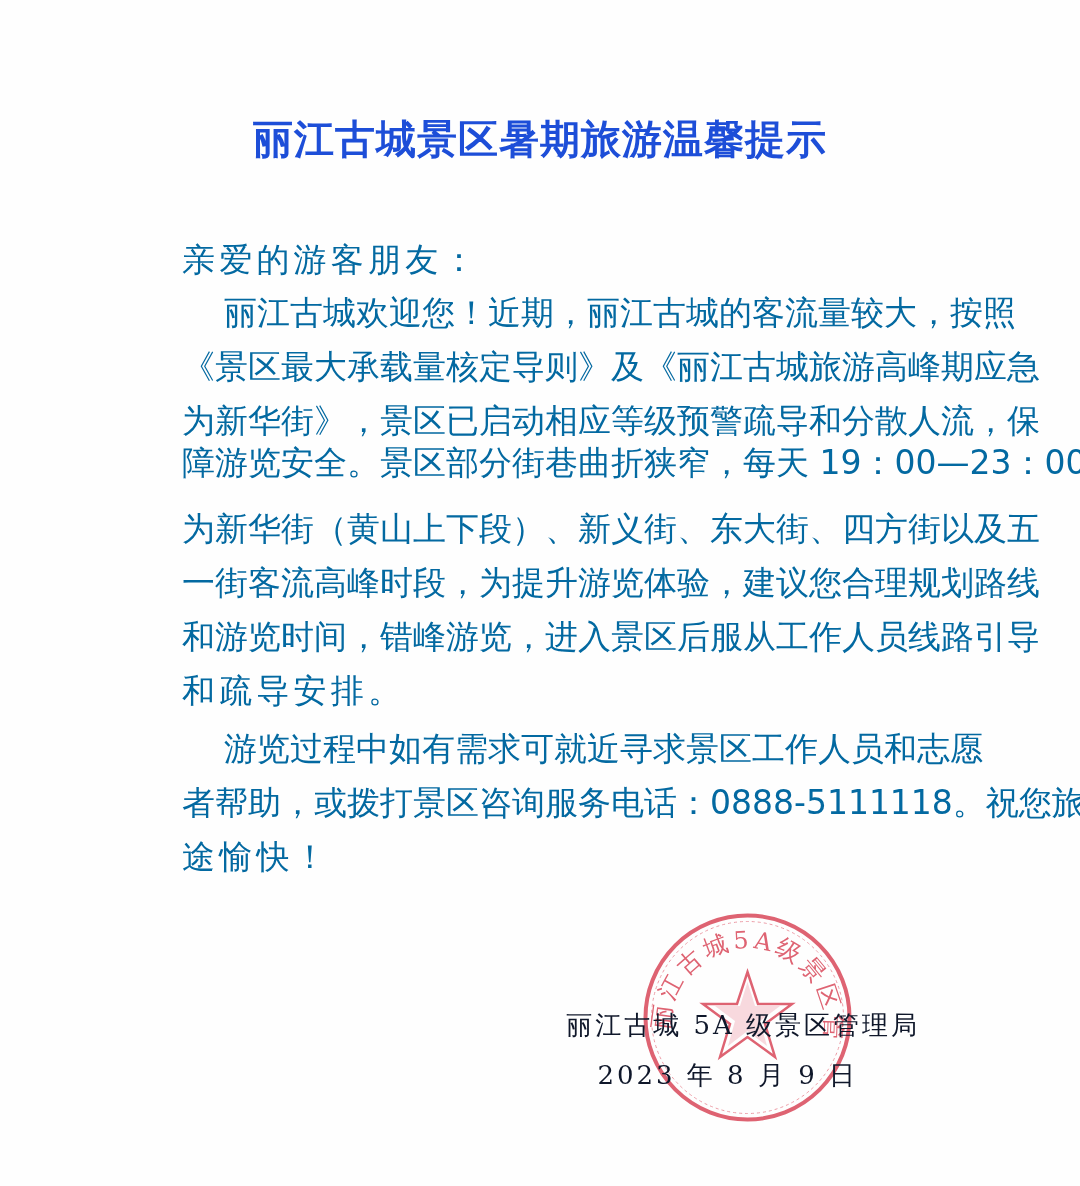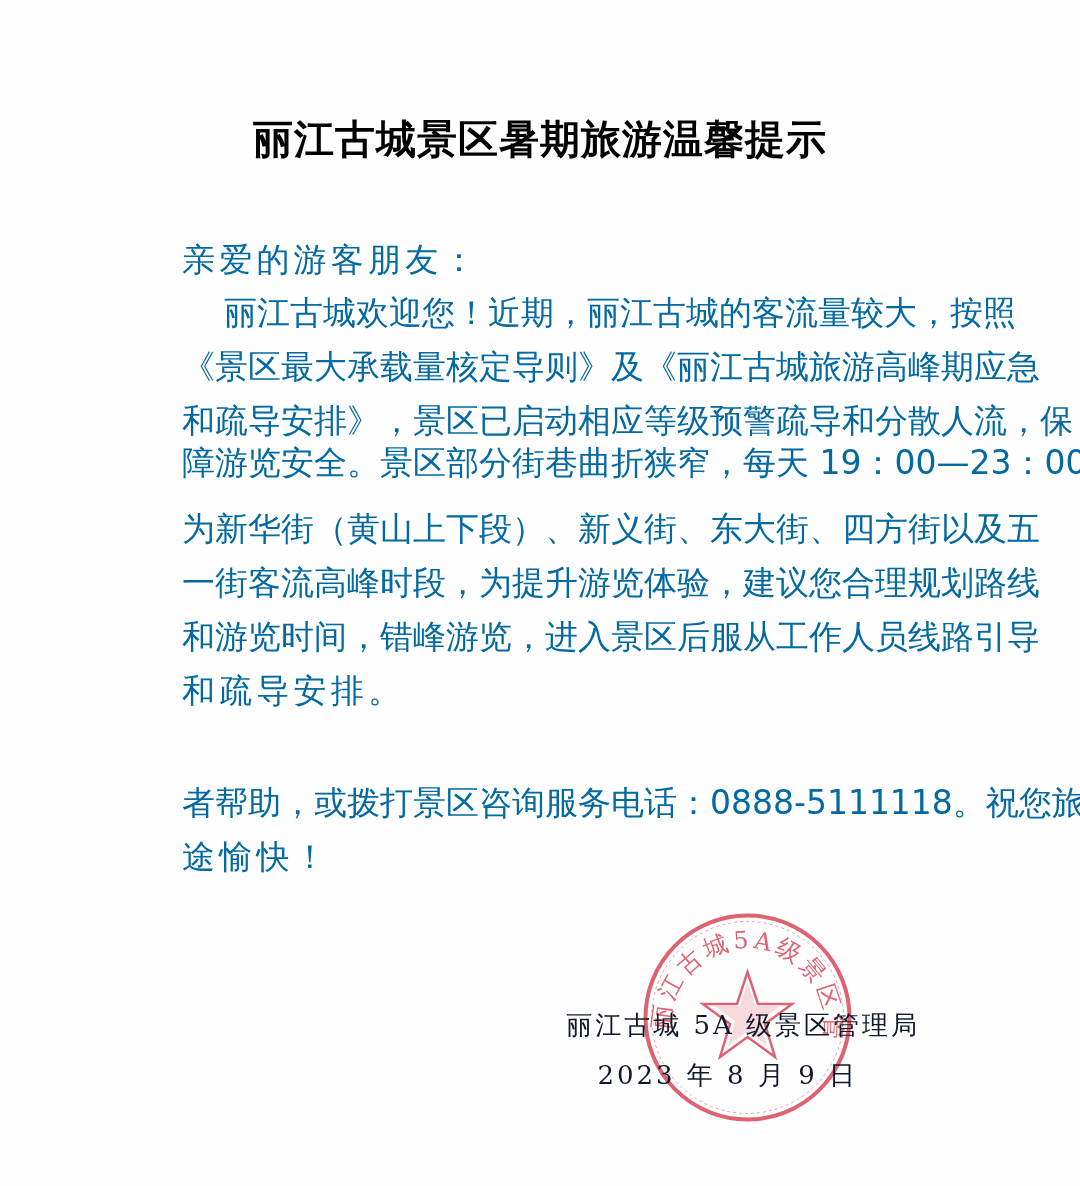--- a/index.html
+++ b/index.html
@@ -24,21 +24,21 @@
   }
   .title {
     position: absolute;
     left: 0;
     width: 1080px;
     top: 112px;
     text-align: center;
     font-size: 40px;
     font-weight: bold;
     letter-spacing: 1px;
-    color: #000000;
+    color: #1d4ed8;
     font-family: "DejaVu Serif", "Liberation Serif", serif;
   }
   .line {
     position: absolute;
     left: 182px;
     width: 750px;
     font-size: 33px;
     line-height: 1;
     white-space: nowrap;
     color: #0369a1;
@@ -78,27 +78,28 @@
 <body>
 
 <div class="page">
 
   <div class="title">丽江古城景区暑期旅游温馨提示</div>
 
   <div class="line" style="top:243px;">亲爱的游客朋友：</div>
 
   <div class="line indent justify" style="top:296px;">丽江古城欢迎您！近期，丽江古城的客流量较大，按照</div>
   <div class="line justify" style="top:350px;">《景区最大承载量核定导则》及《丽江古城旅游高峰期应急</div>
-  <div class="line justify" style="top:404px;">和疏导安排》，景区已启动相应等级预警疏导和分散人流，保</div>
+  <div class="line justify" style="top:404px;">为新华街》，景区已启动相应等级预警疏导和分散人流，保</div>
   <div class="line justify" style="top:446px;">障游览安全。景区部分街巷曲折狭窄，每天 19：00—23：00</div>
   <div class="line justify" style="top:566px;">一街客流高峰时段，为提升游览体验，建议您合理规划路线</div>
   <div class="line justify" style="top:512px;">为新华街（黄山上下段）、新义街、东大街、四方街以及五</div>
   <div class="line" style="top:674px;">和疏导安排。</div>
   <div class="line justify" style="top:620px;">和游览时间，错峰游览，进入景区后服从工作人员线路引导</div>
 
+  <div class="line indent justify" style="top:732px;">游览过程中如有需求可就近寻求景区工作人员和志愿</div>
   <div class="line justify" style="top:786px;">者帮助，或拨打景区咨询服务电话：0888-5111118。祝您旅</div>
   <div class="line" style="top:840px;">途愉快！</div>
 
   <svg class="seal" viewBox="0 0 215 215">
     <defs>
       <path id="sealArc" d="M 30 125 A 78 78 0 1 1 185 125" fill="none"></path>
     </defs>
     <circle cx="107.5" cy="107.5" r="102" fill="none" stroke="#d9485a" stroke-width="4"></circle>
     <circle cx="107.5" cy="107.5" r="96" fill="none" stroke="#e88a96" stroke-width="1" stroke-dasharray="3 3"></circle>
     <text font-size="24" fill="#d9485a" font-family="DejaVu Serif, serif" letter-spacing="4">

